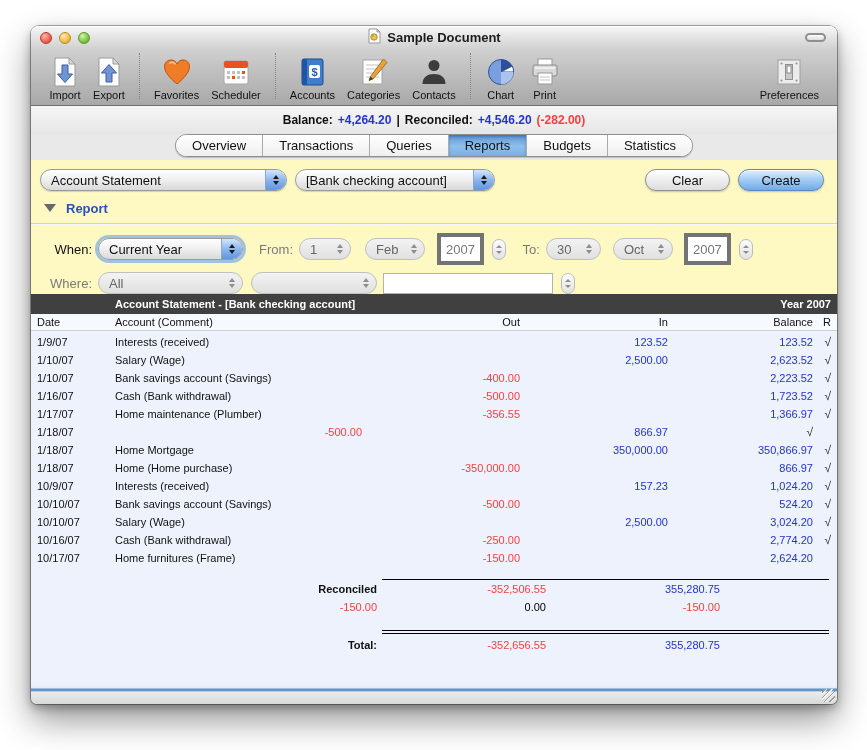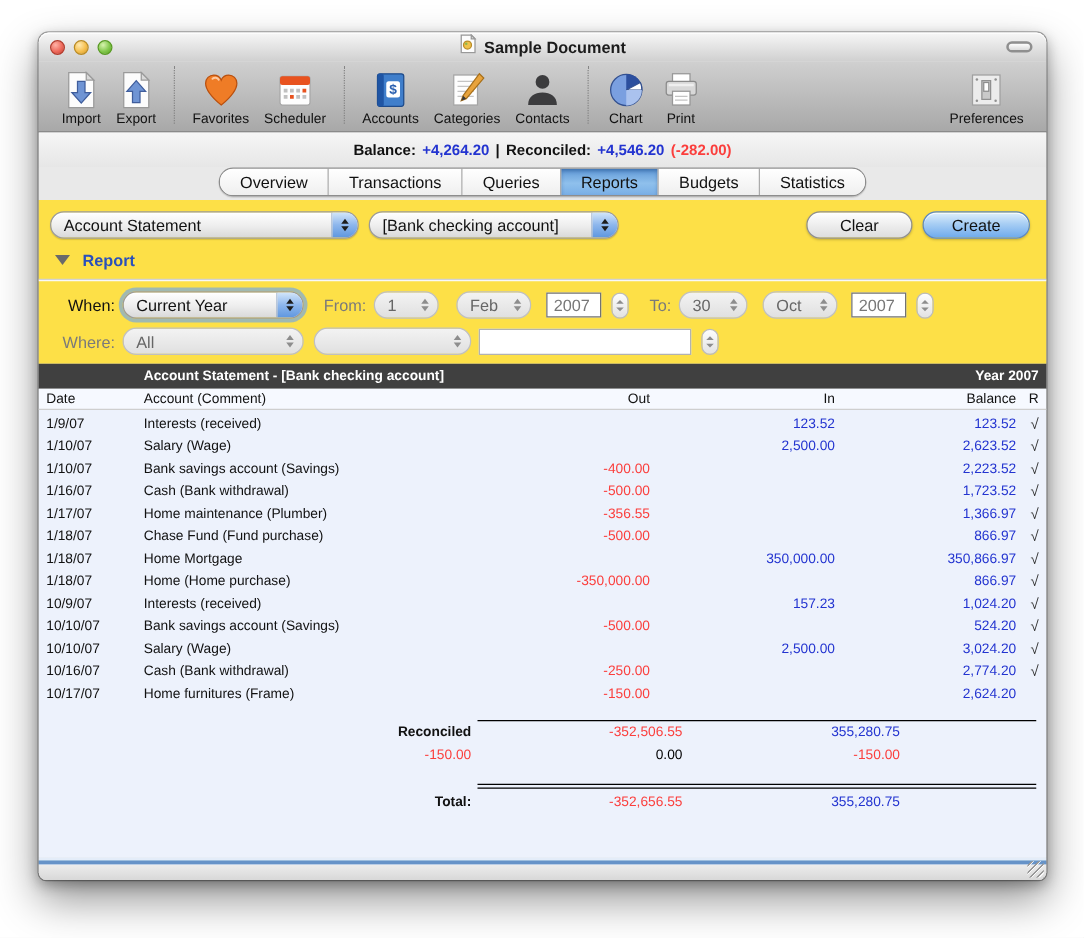--- a/index.html
+++ b/index.html
@@ -53,21 +53,21 @@
   .neg { color:#fb3e3c; }
 
   
   .tab-area { height:26px; flex:0 0 26px; background:#e9e9e9; display:flex; justify-content:center; }
   .seg { display:flex; height:23px; border:1px solid #8d8d8d; border-radius:12px; overflow:hidden; background:#fff; box-shadow:0 1px 1px rgba(0,0,0,.18); }
   .seg .tab { padding:0 16px; display:flex; align-items:center; font-size:13px; color:#111; background:linear-gradient(#ffffff,#efefef); border-left:1px solid #ababab; cursor:default; }
   .seg .tab:first-child { border-left:none; }
   .seg .tab.selected { background:linear-gradient(#5e97d6,#8fc0ec 55%,#79afe6); box-shadow:inset 0 2px 3px rgba(10,50,110,.35); }
 
   
-  .filter-panel { flex:0 0 131px; background:#fde047; padding:9px 13px 0 9px; }
+  .filter-panel { flex:0 0 131px; background:#fef9c3; padding:9px 13px 0 9px; }
   .f-row { display:flex; align-items:center; }
   .popup {
     height:22px; border:1px solid #9b9b9b; border-radius:11px;
     background:linear-gradient(#ffffff,#ededed 55%,#d9d9d9);
     display:flex; align-items:center; padding:0 26px 0 10px; font-size:13px; color:#111;
     position:relative; box-shadow: inset 0 1px 0 #fff, 0 1px 1px rgba(0,0,0,.15); cursor:default;
     white-space:nowrap;
   }
   .popup .cap {
     position:absolute; right:0; top:0; bottom:0; width:21px; border-radius:0 11px 11px 0;
@@ -80,21 +80,21 @@
   .popup.disabled .cap { background:none; border-left:none; }
   .popup.disabled .tri-up { border-bottom-color:#8d8d8d; }
   .popup.disabled .tri-dn { border-top-color:#8d8d8d; }
   .popup.focused { box-shadow: 0 0 0 3px rgba(110,165,235,.65), inset 0 1px 0 #fff; }
   .disclosure-row { margin-top:9px; display:flex; align-items:center; gap:10px; height:16px; }
   .disc-tri { width:0; height:0; border-left:6px solid transparent; border-right:6px solid transparent; border-top:8px solid #6a6a6a; margin-left:4px; }
   .report-heading { font-size:13px; font-weight:700; color:#2a50bb; }
   .f-divider { border-top:1px solid #d2d2d2; border-bottom:1px solid #f8f8f8; margin:7px -13px 0 -9px; }
   .lbl { font-size:13px; color:#111; text-align:right; }
   .lbl.gray { color:#7a7a7a; }
-  .yearbox { height:20px; min-width:44px; border:1px solid #737373; background:#fff; padding:0 5px; font-size:13px; color:#777; display:flex; align-items:center; }
+  .yearbox { height:32px; min-width:44px; border:4px solid #737373; background:#fff; padding:0 5px; font-size:13px; color:#777; display:flex; align-items:center; }
   .mini-stepper { width:14px; height:21px; border:1px solid #bbb; border-radius:7px; background:linear-gradient(#fdfdfd,#e2e2e2); display:flex; flex-direction:column; align-items:center; justify-content:center; gap:3px; margin-left:2px; }
   .mini-stepper .tri-up { border-left-width:3px; border-right-width:3px; border-bottom:3.5px solid #8d8d8d; }
   .mini-stepper .tri-dn { border-left-width:3px; border-right-width:3px; border-top:3.5px solid #8d8d8d; }
   .textfield { height:21px; width:170px; border:1px solid #b2b2b2; background:#fff; }
   .btn { height:22px; border-radius:11px; border:1px solid #8f8f8f; font-size:13px; color:#111; display:flex; align-items:center; justify-content:center; box-shadow: inset 0 1px 0 rgba(255,255,255,.85), 0 1px 2px rgba(0,0,0,.22); cursor:default; }
   .btn.clear { width:85px; background:linear-gradient(#ffffff,#ececec 55%,#dddddd); }
   .btn.create { width:86px; background:linear-gradient(#e0f0fc,#a8cef4 45%,#6fabec); border-color:#5d88c0; }
 
   
   .band-black { flex:0 0 20px; background:#404040; color:#fff; font-size:11px; font-weight:700; display:flex; align-items:center; padding:0 6px; }
@@ -445,21 +445,20 @@
           <div class="trow">
             <span>1/17/07</span>
             <span>Home maintenance (Plumber)</span>
             <span class="r neg">-356.55</span>
             <span class="r pos"></span>
             <span class="r pos">1,366.97</span>
             <span class="check">√</span>
           </div>
           <div class="trow">
             <span>1/18/07</span>
-            <span>Chase Fund (Fund purchase)</span>
             <span class="r neg">-500.00</span>
             <span class="r pos"></span>
             <span class="r pos">866.97</span>
             <span class="check">√</span>
           </div>
           <div class="trow">
             <span>1/18/07</span>
             <span>Home Mortgage</span>
             <span class="r neg"></span>
             <span class="r pos">350,000.00</span>

